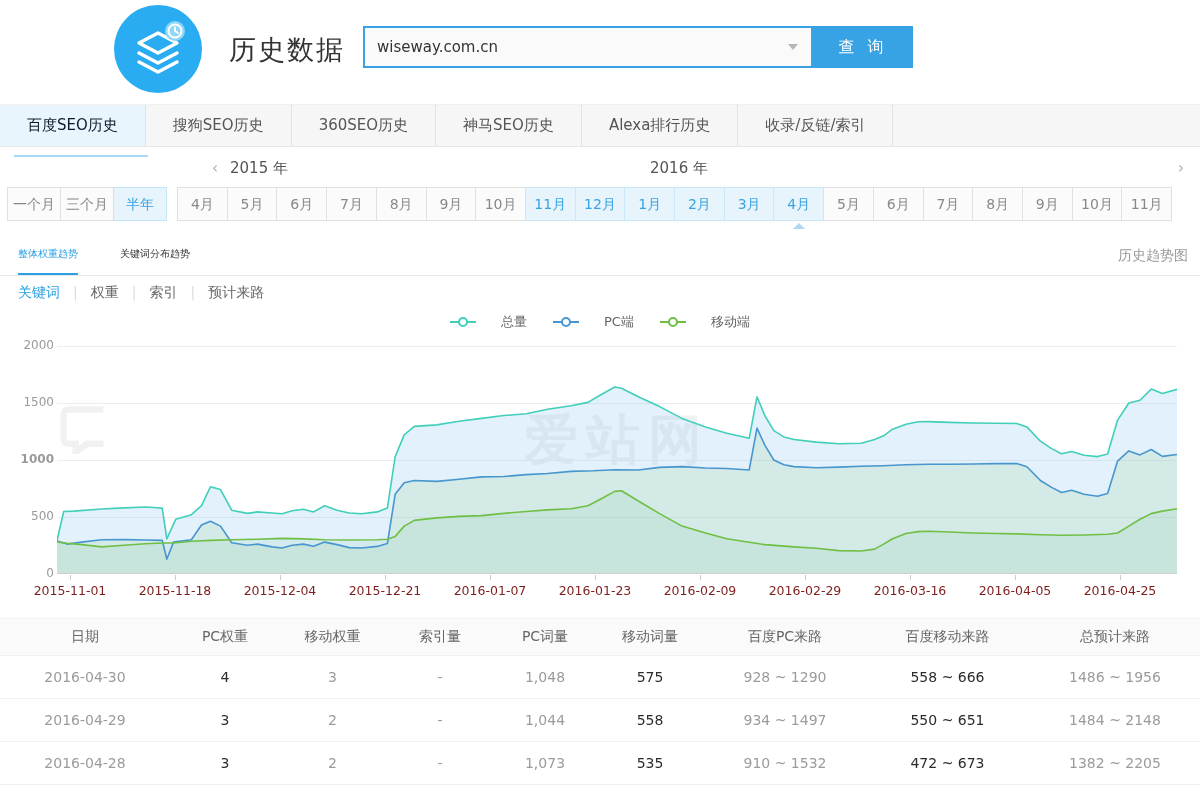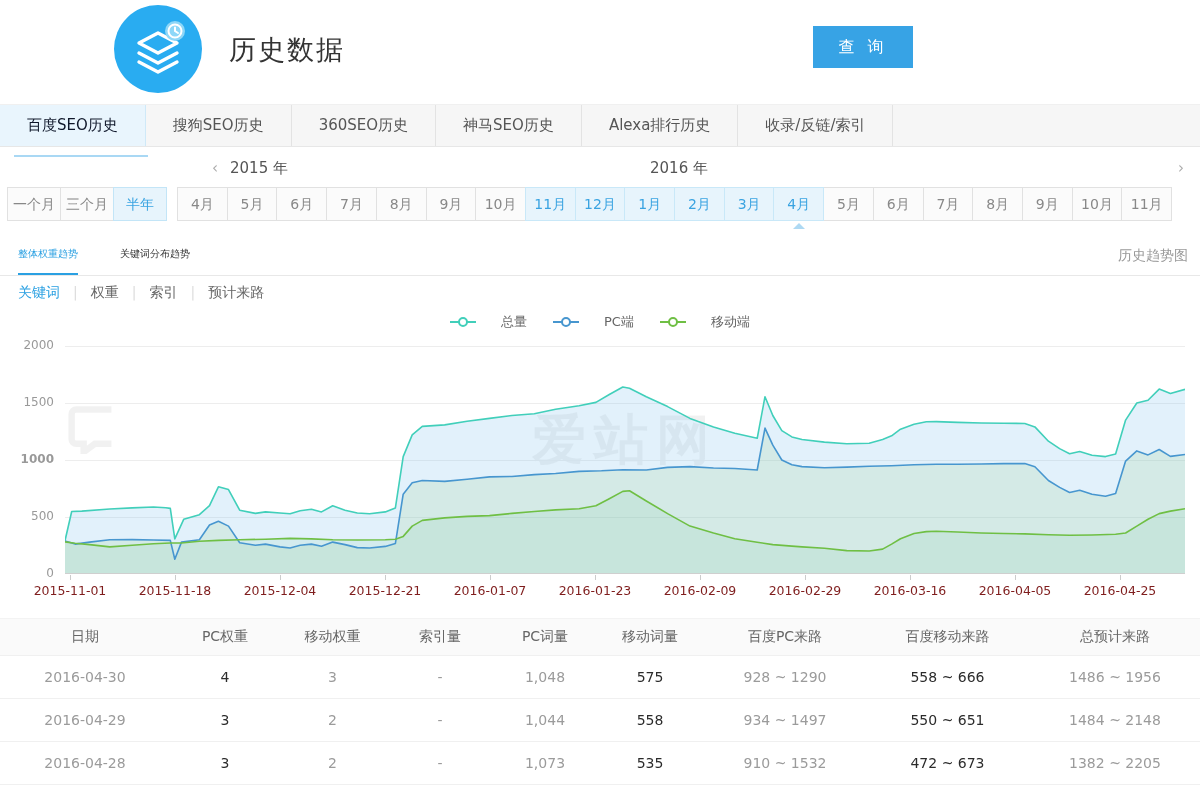--- a/index.html
+++ b/index.html
@@ -47,21 +47,21 @@
 
   
   .legend{display:flex;justify-content:center;gap:26px;height:24px;align-items:center;margin-top:2px;}
   .lg-item{display:flex;align-items:center;gap:25px;font-size:13px;color:#666;cursor:pointer;}
   .lg-marker{position:relative;width:26px;height:10px;}
   .lg-line{position:absolute;left:0;top:4px;width:26px;height:2px;}
   .lg-dot{position:absolute;left:8px;top:0;width:6px;height:6px;border-radius:50%;border:2px solid;background:#fff;}
 
   
   .chart{position:relative;height:268px;margin-top:4px;}
-  .plot{position:absolute;left:65px;top:8px;width:1120px;height:228px;}
+  .plot{position:absolute;left:57px;top:8px;width:1120px;height:228px;}
   .plot svg{position:absolute;left:0;top:0;}
   .watermark{position:absolute;left:0;right:0;top:58px;display:flex;justify-content:center;align-items:center;gap:14px;color:rgba(0,0,0,0.055);font-size:54px;letter-spacing:8px;font-weight:bold;}
   .ylab{position:absolute;width:52px;text-align:right;font-size:12px;color:#999;left:2px;}
   .xtick{position:absolute;top:237px;width:1px;height:5px;background:#ccc;}
   .xlab{position:absolute;top:245px;width:94px;margin-left:-47px;text-align:center;font-size:12.5px;color:#7f1d1d;}
 
   
   .dtable{margin-top:12px;}
   .thead{display:flex;height:36px;align-items:center;background:#fafafa;border-top:1px solid #f3f3f3;border-bottom:1px solid #f0f0f0;}
   .trow{display:flex;height:42px;align-items:center;border-bottom:1px solid #f0f0f0;background:#fff;}
@@ -86,20 +86,24 @@
           <path d="M27 59 L46 69 L65 59"></path>
         </g>
         <circle cx="63" cy="28" r="10" fill="#8ed7f8"></circle>
         <g stroke="#fff" stroke-width="2" fill="none" stroke-linecap="round">
           <circle cx="63" cy="28" r="6.5"></circle>
           <path d="M63 24.5 V28 L66 30"></path>
         </g>
       </svg>
     </span>
     <div class="title">历史数据</div>
+    <div class="searchbox">
+      <input type="text" value="wiseway.com.cn" style="">
+      <span class="caret-down"></span>
+    </div>
     <button class="query-btn">查 询</button>
   </div>
 
   <div class="tabbar" id="tab-bar">
       <div class="tab active">百度SEO历史</div>
       <div class="tab">搜狗SEO历史</div>
       <div class="tab">360SEO历史</div>
       <div class="tab">神马SEO历史</div>
       <div class="tab">Alexa排行历史</div>
       <div class="tab">收录/反链/索引</div>

